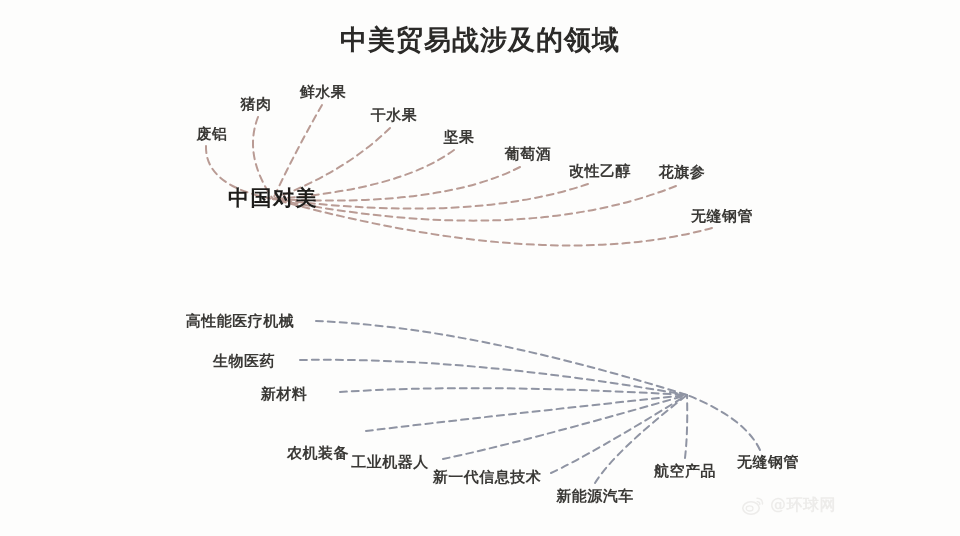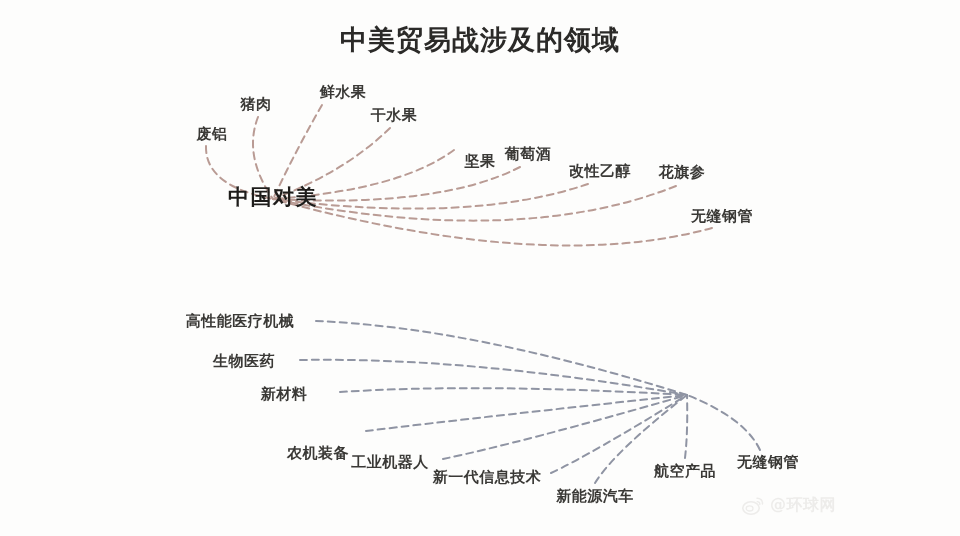--- a/index.html
+++ b/index.html
@@ -58,21 +58,21 @@
   .hub {
     position: absolute;
     white-space: nowrap;
     text-align: center;
     color: #1d1c1a;
     font-size: 21px;
     font-weight: bold;
     line-height: 1.32;
     letter-spacing: 1.5px;
     transform: translate(-50%, -50%);
-    font-family: Liberation Mono, monospace;
+    font-family: Liberation Serif, serif;
   }
   .hub .l2 { display: block; }
 
   
   #source-note {
     position: absolute;
     white-space: nowrap;
     color: #4a4946;
     font-size: 15px;
     font-weight: bold;
@@ -124,23 +124,23 @@
       <path d="M 443 459 Q 520 443 687 395" fill="none" stroke="#8f94a3" stroke-width="2" stroke-dasharray="7 5" stroke-linecap="round"></path>
       <path d="M 551 473 Q 590 455 687 395" fill="none" stroke="#8f94a3" stroke-width="2" stroke-dasharray="7 5" stroke-linecap="round"></path>
       <path d="M 595 483 Q 614 452 687 395" fill="none" stroke="#8f94a3" stroke-width="2" stroke-dasharray="7 5" stroke-linecap="round"></path>
       <path d="M 685 458 Q 688 432 687 395" fill="none" stroke="#8f94a3" stroke-width="2" stroke-dasharray="7 5" stroke-linecap="round"></path>
       <path d="M 760 450 Q 745 418 687 395" fill="none" stroke="#8f94a3" stroke-width="2" stroke-dasharray="7 5" stroke-linecap="round"></path>
     </svg>
 
   <div id="nodes-layer">
       <div class="node" style="left: 212px; top: 134px;">废铝</div>
       <div class="node" style="left: 256px; top: 104px;">猪肉</div>
-      <div class="node" style="left: 323px; top: 92px; margin-left: 20px;">鲜水果</div>
+      <div class="node" style="left: 323px; top: 92px;">鲜水果</div>
       <div class="node" style="left: 394px; top: 115px;">干水果</div>
-      <div class="node" style="left: 480px; top: 137px; margin-top: 24px;">坚果</div>
+      <div class="node" style="left: 459px; top: 137px;">坚果</div>
       <div class="node" style="left: 528px; top: 154px;">葡萄酒</div>
       <div class="node" style="left: 600px; top: 171px;">改性乙醇</div>
       <div class="node" style="left: 682px; top: 172px;">花旗参</div>
       <div class="node" style="left: 722px; top: 216px;">无缝钢管</div>
       <div class="node" style="left: 240px; top: 321px;">高性能医疗机械</div>
       <div class="node" style="left: 244px; top: 361px;">生物医药</div>
       <div class="node" style="left: 284px; top: 394px;">新材料</div>
       <div class="node" style="left: 318px; top: 433px; margin-top: 20px;">农机装备</div>
       <div class="node" style="left: 390px; top: 462px;">工业机器人</div>
       <div class="node" style="left: 487px; top: 477px;">新一代信息技术</div>

